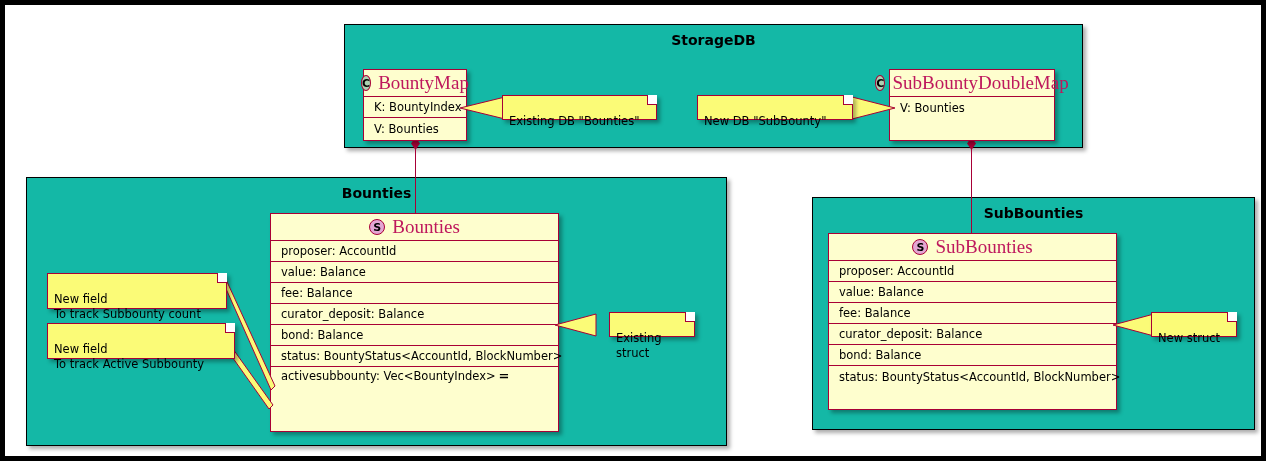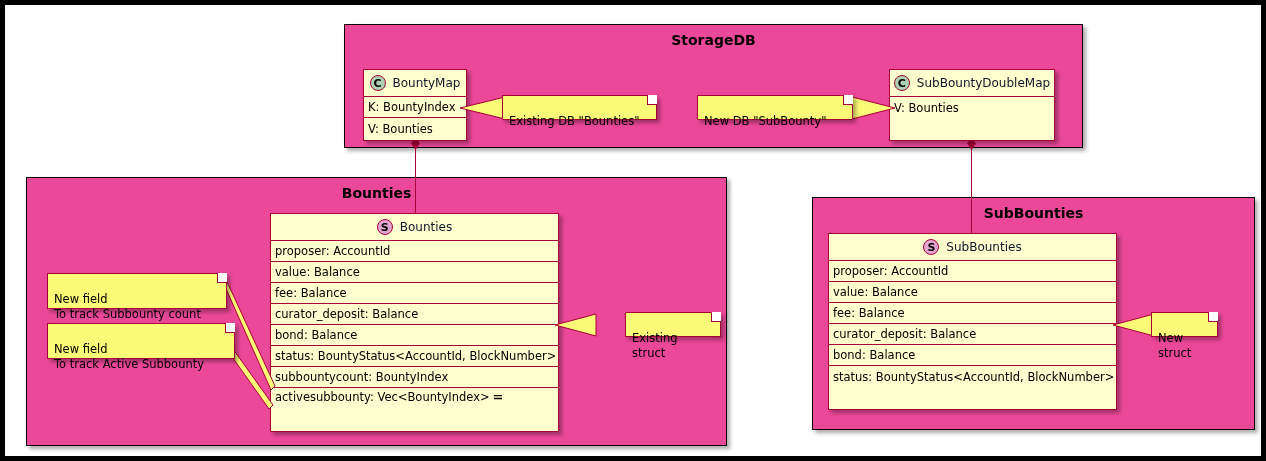--- a/index.html
+++ b/index.html
@@ -19,21 +19,21 @@
     top: 5px;
     width: 1256px;
     height: 451px;
     background: #ffffff;
     overflow: hidden;
   }
 
   
   .package {
     position: absolute;
-    background: #ec4899;
+    background: #14b8a6;
     border: 1px solid #000000;
     box-shadow: 3px 3px 4px rgba(0,0,0,0.33);
     box-sizing: border-box;
   }
   .package-title {
     position: absolute;
     left: 0; right: 0;
     text-align: center;
     font-size: 14px;
     font-weight: bold;
@@ -57,32 +57,33 @@
     align-items: center;
     justify-content: center;
     gap: 7px;
     box-sizing: border-box;
   }
   .uml-row {
     height: 21px;
     border-bottom: 1px solid #A80036;
     display: flex;
     align-items: center;
-    padding-left: 4px;
+    padding-left: 10px;
     font-size: 11.5px;
     color: #000000;
     box-sizing: border-box;
     white-space: nowrap;
   }
   .uml-row:last-child { border-bottom: none; }
   .uml-row.tall { height: 34px; align-items: flex-start; padding-top: 2px; flex-direction: row; }
   .uml-row.tall .eqline { font-weight: bold; font-size: 13px; padding-left: 3px; line-height: 13px; }
   .uml-title {
-    font-size: 12px;
-    color: #0f172a;
+    font-size: 19px;
+    color: #be185d;
+    font-family: Liberation Serif, serif;
   }
 
   
   .stereo {
     width: 16px; height: 16px;
     border-radius: 50%;
     display: inline-flex;
     align-items: center;
     justify-content: center;
     font-size: 11px;
@@ -189,21 +190,20 @@
     <div class="uml-header">
       <span class="stereo stereo-s">S</span>
       <span class="uml-title">Bounties</span>
     </div>
     <div class="uml-row">proposer: AccountId</div>
     <div class="uml-row">value: Balance</div>
     <div class="uml-row">fee: Balance</div>
     <div class="uml-row">curator_deposit: Balance</div>
     <div class="uml-row">bond: Balance</div>
     <div class="uml-row">status: BountyStatus&lt;AccountId, BlockNumber&gt;</div>
-    <div class="uml-row">subbountycount: BountyIndex</div>
     <div class="uml-row tall">
       <span>activesubbounty: Vec&lt;BountyIndex&gt;</span>
       <span class="eqline">=</span>
     </div>
   </div>
 
   <svg class="leader" style="left:218px; top:265px; width:56px; height:130px;">
     <polygon points="0,3 52,116 48,120 0,12" fill="#FBFB77" stroke="#A80036" stroke-width="1"></polygon>
     <polygon points="0,65 50,135 46,139 0,74" fill="#FBFB77" stroke="#A80036" stroke-width="1"></polygon>
   </svg>
@@ -216,21 +216,21 @@
 
   <div class="note" style="left:42px; top:318px; width:188px; height:36px;">
     <span>New field
 To track Active Subbounty</span>
     <span class="fold"></span>
   </div>
 
   <svg class="leader" style="left:550px; top:307px; width:46px; height:28px;">
     <polygon points="0,13 41,2 41,24" fill="#FBFB77" stroke="#A80036" stroke-width="1"></polygon>
   </svg>
-  <div class="note" style="left:620px; top:307px; width:96px; height:25px;">
+  <div class="note" style="left:604px; top:307px; width:86px; height:25px;">
     <span>Existing struct</span>
     <span class="fold"></span>
   </div>
 
   <div class="package" style="left:807px; top:192px; width:443px; height:233px;">
     <div class="package-title" style="top:7px;">SubBounties</div>
   </div>
 
   <div class="uml" style="left:823px; top:228px; width:289px; height:177px;">
     <div class="uml-header">
@@ -241,18 +241,18 @@
     <div class="uml-row">value: Balance</div>
     <div class="uml-row">fee: Balance</div>
     <div class="uml-row">curator_deposit: Balance</div>
     <div class="uml-row">bond: Balance</div>
     <div class="uml-row">status: BountyStatus&lt;AccountId, BlockNumber&gt;</div>
   </div>
 
   <svg class="leader" style="left:1108px; top:307px; width:46px; height:28px;">
     <polygon points="0,13 41,2 41,24" fill="#FBFB77" stroke="#A80036" stroke-width="1"></polygon>
   </svg>
-  <div class="note" style="left:1146px; top:307px; width:67px; height:25px;">
+  <div class="note" style="left:1146px; top:307px; width:86px; height:25px;">
     <span>New struct</span>
     <span class="fold"></span>
   </div>
 
 </div>
 
 </body></html>

